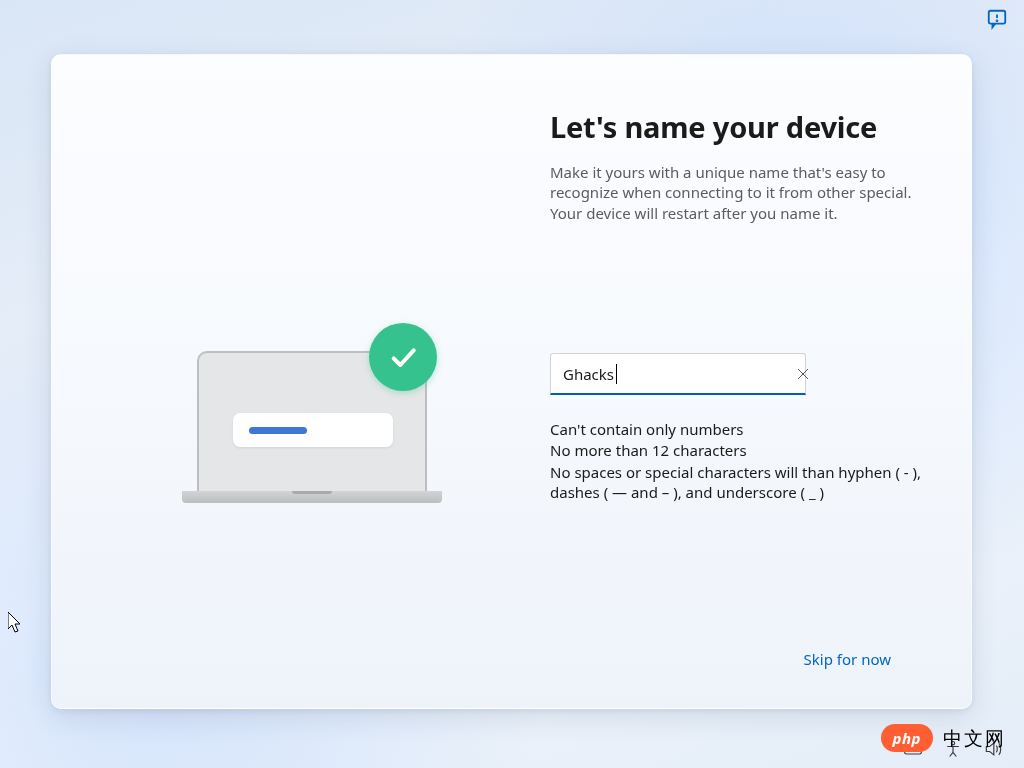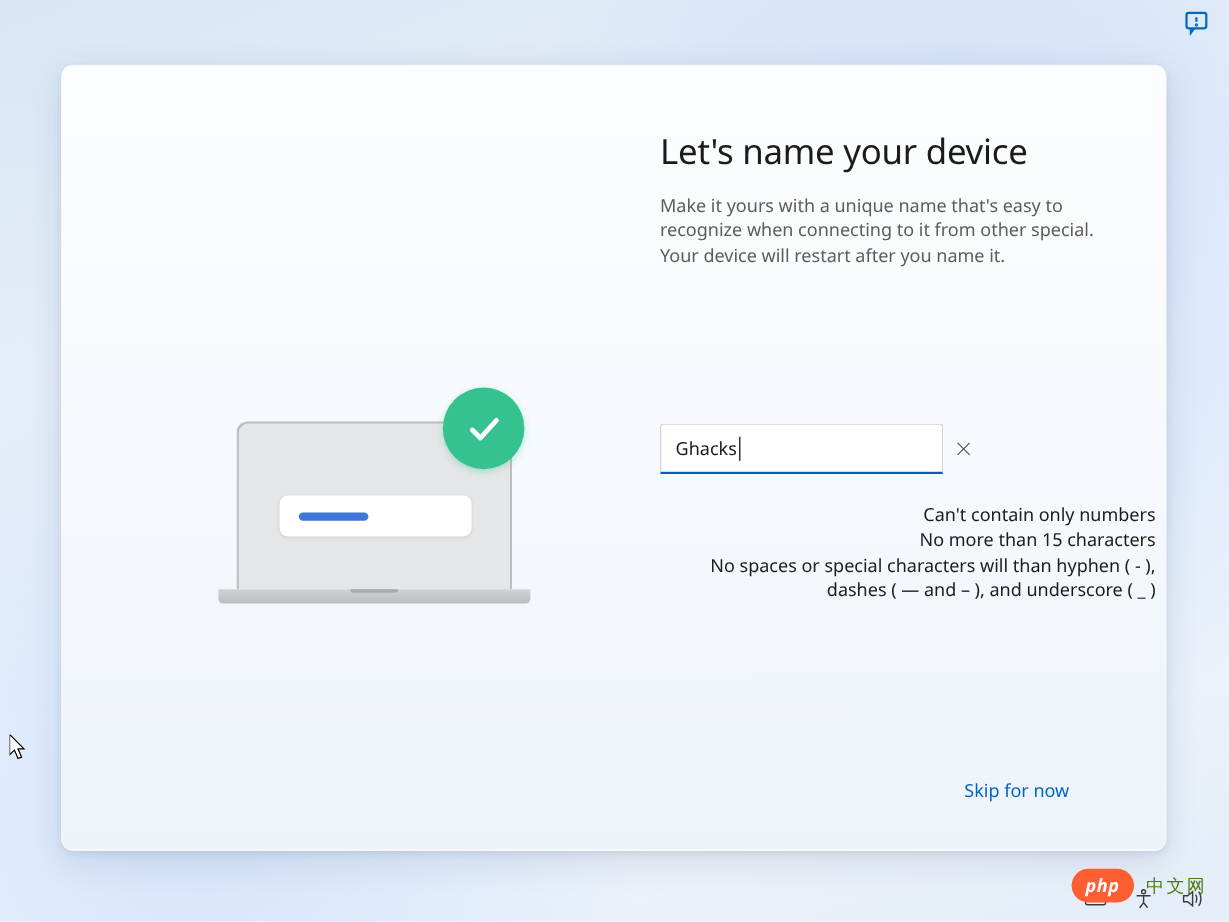--- a/index.html
+++ b/index.html
@@ -16,53 +16,53 @@
   }
   .card{
     position:absolute;left:51px;top:54px;width:921px;height:655px;
     background:linear-gradient(180deg,#fcfdff 0%,#f6f9fd 50%,#eef3fa 100%);
     border-radius:10px;box-shadow:0 8px 28px rgba(30,55,90,.12),0 2px 6px rgba(30,55,90,.08);
     border:1px solid rgba(255,255,255,.55);
     display:flex;
   }
   .left-col{flex:0 0 498px;position:relative;}
   .right-col{flex:1;position:relative;padding:52px 52px 0 0;}
-  .title{font-size:29px;font-weight:400;color:#1b1b1b;letter-spacing:-.2px;}
+  .title{font-size:29px;font-weight:700;color:#1b1b1b;letter-spacing:-.2px;}
   .subtitle{margin-top:16px;font-size:15px;line-height:1.35;color:#5c5c5c;max-width:380px;}
   
   .illus{position:absolute;left:130px;top:296px;width:260px;}
   .laptop-body{width:230px;height:140px;background:#e5e6e7;border-radius:10px 10px 0 0;border:2px solid #bdbebf;position:relative;margin:0 auto;border-bottom:none;}
   .laptop-base{width:260px;height:12px;background:linear-gradient(#d2d3d4,#bcbdbe);border-radius:0 0 4px 4px;position:relative;}
   .laptop-base::after{content:"";position:absolute;left:50%;top:0;width:40px;height:3px;background:#a9aaab;border-radius:0 0 3px 3px;transform:translateX(-50%);}
   .field-pill{position:absolute;left:34px;top:60px;width:160px;height:34px;background:#fff;border-radius:7px;box-shadow:0 1px 3px rgba(0,0,0,.08);}
   .field-pill::before{content:"";position:absolute;left:16px;top:14px;width:58px;height:7px;background:#3d78d6;border-radius:5px;}
   .check-badge{position:absolute;right:-12px;top:-30px;width:68px;height:68px;background:#35c28f;border-radius:50%;box-shadow:0 2px 6px rgba(53,194,143,.35);display:flex;align-items:center;justify-content:center;}
   .check-badge svg{width:32px;height:32px;color:#fff;}
   
-  .name-input-wrap{position:absolute;left:0;top:298px;width:236px;height:42px;background:#fff;border:1px solid #d0d2d4;border-bottom:2px solid #005fb8;border-radius:3px 3px 0 0;display:flex;align-items:center;}
+  .name-input-wrap{position:absolute;left:0;top:298px;width:256px;height:42px;background:#fff;border:1px solid #d0d2d4;border-bottom:2px solid #005fb8;border-radius:3px 3px 0 0;display:flex;align-items:center;}
   .name-input{flex:1;height:100%;border:none;outline:none;background:transparent;padding:0 12px;font-size:15px;color:#1b1b1b;}
   .clear-btn{width:34px;height:34px;display:flex;align-items:center;justify-content:center;border:none;background:transparent;cursor:pointer;color:#555;}
   .clear-btn svg{width:12px;height:12px;}
   .caret{position:absolute;left:65px;top:10px;width:1px;height:20px;background:#000;animation:blink 1.1s step-end infinite;}
   @keyframes blink{50%{opacity:0;}}
   .rules{position:absolute;left:0;top:364px;right:8px;font-size:15px;line-height:1.35;color:#1b1b1b;}
-  .rules p{margin:0 0 1px;text-align:right;}
+  .rules p{margin:0 0 1px;}
   
   .footer{position:absolute;right:44px;bottom:28px;display:flex;gap:16px;}
   .btn{height:42px;padding:0 36px;border-radius:4px;font-size:15px;border:none;cursor:pointer;display:inline-flex;align-items:center;justify-content:center;}
   .btn-primary{background:#005fb8;color:#fff;}
   .btn-secondary{background:transparent;color:#0067c0;font-weight:400;}
   
   .taskbar{position:absolute;right:20px;bottom:8px;display:flex;align-items:center;gap:18px;color:#3b3b3b;}
   .taskbar .ico{width:22px;height:22px;display:flex;align-items:center;justify-content:center;cursor:pointer;}
   .taskbar svg{width:20px;height:20px;}
   
   .watermark{position:absolute;right:18px;bottom:16px;display:flex;align-items:center;gap:10px;pointer-events:none;}
   .php-badge{background:#ff5e33;color:#fff;font-weight:700;font-style:italic;font-size:15px;padding:4px 12px;border-radius:16px;letter-spacing:.5px;}
-  .cn-text{color:#4d7c0f;font-size:15px;letter-spacing:2px;}
+  .cn-text{color:#000000;font-size:19px;letter-spacing:2px;}
   
   .cursor{position:absolute;left:8px;top:612px;width:15px;height:22px;pointer-events:none;}
 </style>
 </head>
 <body>
 
 <div class="feedback-icon">
   <svg viewBox="0 0 24 24" fill="none" stroke="currentColor" stroke-width="2">
     <rect x="3" y="3" width="18" height="14" rx="2"></rect>
     <path d="M10 17l-3 4v-4"></path>
@@ -95,21 +95,21 @@
       <span class="caret"></span>
       <button class="clear-btn">
         <svg viewBox="0 0 12 12">
             <path d="M1 1 L11 11 M11 1 L1 11" stroke="currentColor" stroke-width="1"></path>
           </svg>
       </button>
     </div>
 
     <div class="rules">
       <p>Can't contain only numbers</p>
-      <p>No more than 15 characters</p>
+      <p>No more than 12 characters</p>
       <p>No spaces or special characters will than hyphen ( - ), dashes ( — and – ), and underscore ( _ )</p>
     </div>
   </div>
 
   <div class="footer">
     <button class="btn btn-secondary">Skip for now</button>
   </div>
 </div>
 
 <div class="taskbar">

